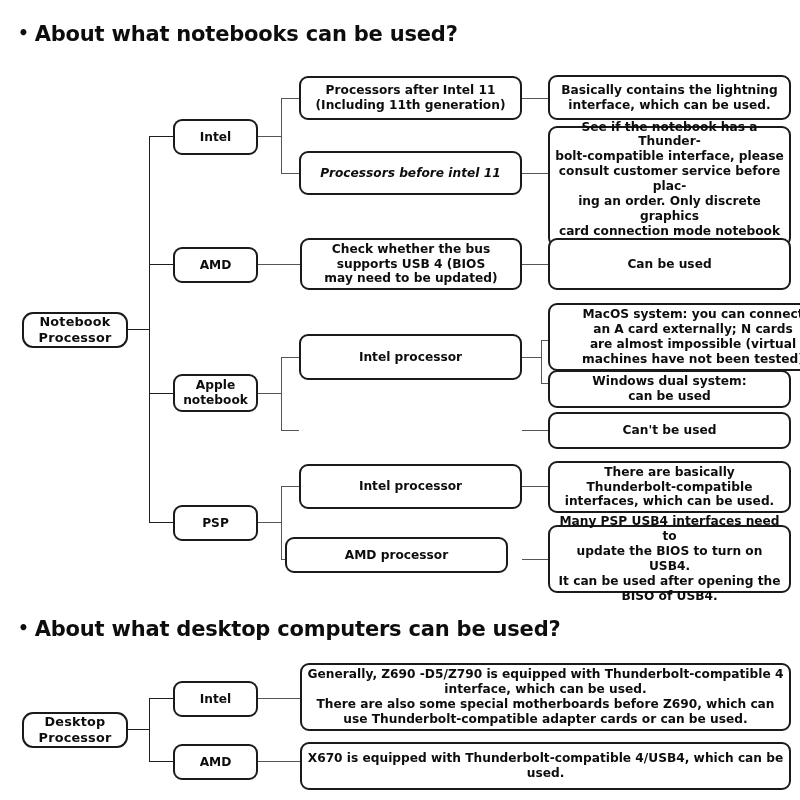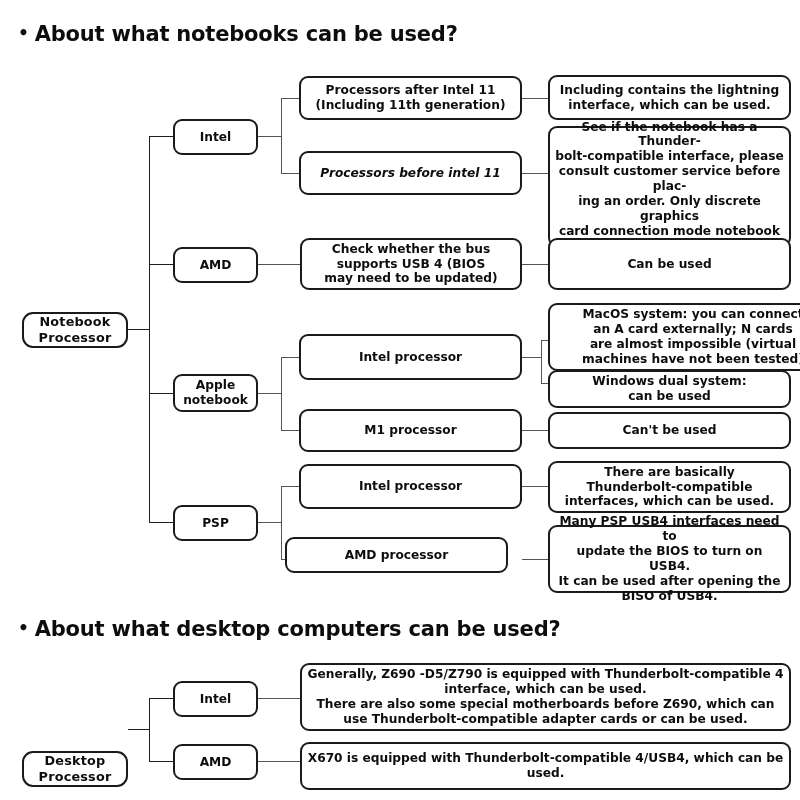--- a/index.html
+++ b/index.html
@@ -157,33 +157,30 @@
 
   <div class="node heavy" style="left:300px; top:238px; width:222px; height:52px;">
     <span class="txt">Check whether the bus
 supports USB 4 (BIOS
 may need to be updated)</span>
   </div>
 
   <div class="node heavy" style="left:299px; top:334px; width:223px; height:46px;">
     <span class="txt">Intel processor</span>
   </div>
-  <div class="node heavy" style="left:299px; top:409px; width:223px; height:43px;">
-    <span class="txt">M1 processor</span>
-  </div>
 
   <div class="node heavy" style="left:299px; top:464px; width:223px; height:45px;">
     <span class="txt">Intel processor</span>
   </div>
   <div class="node heavy" style="left:285px; top:537px; width:223px; height:30px;">
     <span class="txt">AMD processor</span>
   </div>
 
   <div class="node heavy" style="left:548px; top:75px; width:243px; height:45px;">
-    <span class="txt">Including contains the lightning
+    <span class="txt">Basically contains the lightning
 interface, which can be used.</span>
   </div>
   <div class="node heavy" style="left:548px; top:126px; width:243px; height:121px;">
     <span class="txt">See if the notebook has a Thunder-
 bolt-compatible interface, please
 consult customer service before plac-
 ing an order. Only discrete graphics
 card connection mode notebook
 cannot be used.</span>
   </div>
@@ -222,21 +219,21 @@
     <span class="bullet-dot">•</span><span>About what desktop computers can be used?</span>
   </div>
 
   <div class="conn h dark" style="left:128px; top:729px; width:22px;"></div>
   <div class="conn v dark" style="left:149px; top:698px; height:64px;"></div>
   <div class="conn h dark" style="left:149px; top:698px; width:24px;"></div>
   <div class="conn h dark" style="left:149px; top:761px; width:24px;"></div>
   <div class="conn h" style="left:258px; top:698px; width:42px;"></div>
   <div class="conn h" style="left:258px; top:761px; width:42px;"></div>
 
-  <div class="node root" style="left:22px; top:712px; width:106px; height:35px;margin-top:39px;">
+  <div class="node root" style="left:22px; top:712px; width:106px; height:35px;">
     <span class="txt">Desktop
 Processor</span>
   </div>
   <div class="node heavy" style="left:173px; top:681px; width:85px; height:35px;">
     <span class="txt">Intel</span>
   </div>
   <div class="node heavy" style="left:173px; top:744px; width:85px; height:35px;">
     <span class="txt">AMD</span>
   </div>
   <div class="node heavy" style="left:300px; top:663px; width:491px; height:68px;">

